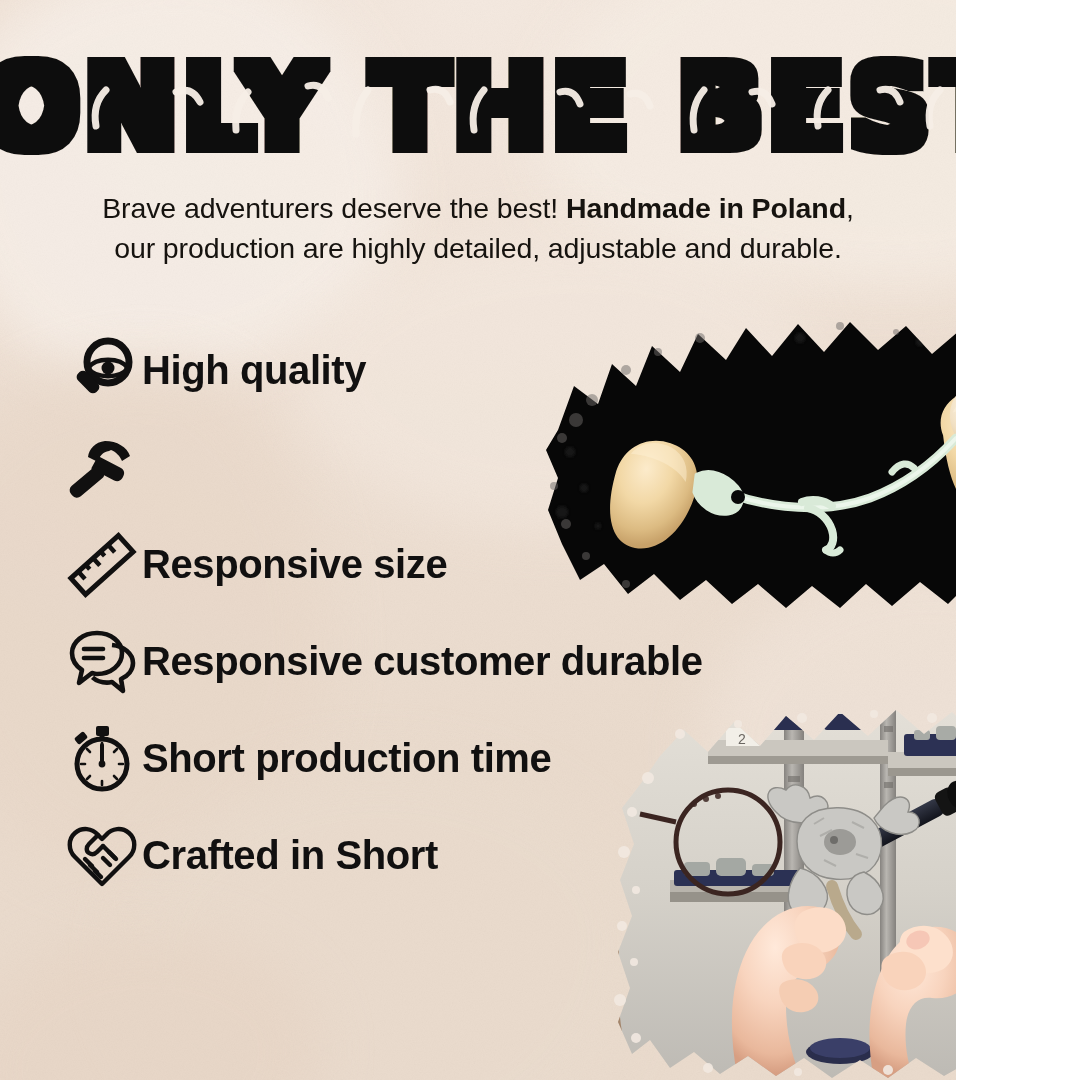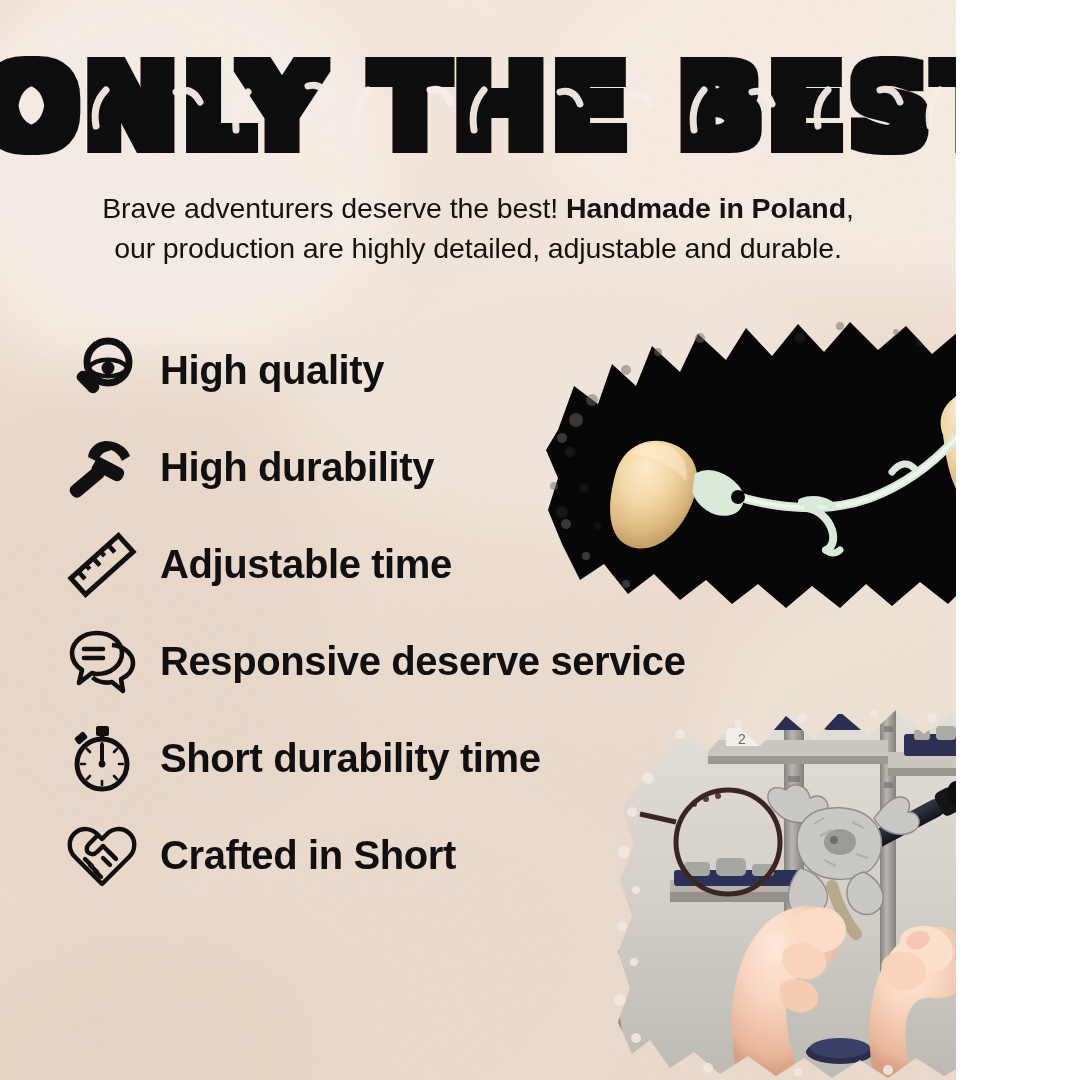--- a/index.html
+++ b/index.html
@@ -84,21 +84,20 @@
   .features {
     position: absolute;
     left: 62px;
     top: 322px;
     width: 740px;
   }
   .feature-row {
     display: flex;
     align-items: center;
     height: 97px;
-    gap: 18px;
   }
   .feature-icon {
     flex: 0 0 80px;
     width: 80px;
     height: 80px;
     display: flex;
     align-items: center;
     justify-content: center;
   }
   .feature-icon svg { display: block; }
@@ -211,55 +210,54 @@
       <span class="feature-icon">
         <svg width="74" height="74" viewBox="0 0 74 74">
           <g fill="#111010">
             <path d="M40 10 C30 11, 24 18, 23 26 l10 5 c1 -6, 5 -10, 11 -11 l2 -1 c5 2, 9 6, 11 11
                      l8 -5 c-3 -9, -13 -15, -25 -15 Z"></path>
             <path d="M33 25 l23 12 c3 1.6 4 5 2.4 8 l-1 2 c-1.6 3 -5.2 4 -8.2 2.4 l-23 -12 Z"></path>
             <rect x="2" y="44" width="40" height="14" rx="6" transform="rotate(-40 22 51)"></rect>
           </g>
         </svg>
       </span>
-      <span class="feature-label">High durability</span>
     </div>
 
     <div class="feature-row">
       <span class="feature-icon">
         <svg width="74" height="74" viewBox="0 0 74 74">
           <g transform="rotate(-42 37 37)">
             <rect x="5" y="26" width="64" height="22" fill="none" stroke="#111010" stroke-width="5"></rect>
             <g stroke="#111010" stroke-width="4.5" stroke-linecap="butt">
               <line x1="15" y1="26" x2="15" y2="36"></line>
               <line x1="25" y1="26" x2="25" y2="32"></line>
               <line x1="35" y1="26" x2="35" y2="36"></line>
               <line x1="45" y1="26" x2="45" y2="32"></line>
               <line x1="55" y1="26" x2="55" y2="36"></line>
             </g>
           </g>
         </svg>
       </span>
-      <span class="feature-label">Adjustable time</span>
+      <span class="feature-label">Responsive size</span>
     </div>
 
     <div class="feature-row">
       <span class="feature-icon">
         <svg width="74" height="74" viewBox="0 0 74 74">
           <g fill="none" stroke="#111010" stroke-width="4.6" stroke-linejoin="round">
             <path d="M32 8 C18 8, 7 17, 7 28 C7 35, 11 41, 17 45 L14 58 L27 48
                      C29 48.6, 30.5 49, 32 49 C46 49, 57 40, 57 28 C57 17, 46 8, 32 8 Z"></path>
             <line x1="19" y1="24" x2="38" y2="24" stroke-linecap="round"></line>
             <line x1="19" y1="33" x2="38" y2="33" stroke-linecap="round"></line>
             <path d="M47 20 C59 21, 68 29, 68 38 C68 45, 63 51, 56 54 L58 66 L47 57
                      C45 57.4, 43.5 57.6, 42 57.6 C36 57.6, 31 55.6, 27.5 52.4"></path>
           </g>
         </svg>
       </span>
-      <span class="feature-label">Responsive deserve service</span>
+      <span class="feature-label">Responsive customer durable</span>
     </div>
 
     <div class="feature-row">
       <span class="feature-icon">
         <svg width="74" height="74" viewBox="0 0 74 74">
           <g stroke="#111010" fill="none">
             <circle cx="37" cy="42" r="25" stroke-width="5"></circle>
             <rect x="31" y="4" width="13" height="10" rx="2" fill="#111010" stroke="none"></rect>
             <line x1="37" y1="13" x2="37" y2="18" stroke-width="5"></line>
             <rect x="10" y="12" width="12" height="8" rx="2" fill="#111010" stroke="none" transform="rotate(-40 16 16)"></rect>
@@ -272,21 +270,21 @@
             <line x1="58" y1="42" x2="54" y2="42"></line>
             <line x1="37" y1="63" x2="37" y2="59"></line>
             <line x1="16" y1="42" x2="20" y2="42"></line>
             <line x1="52" y1="27" x2="49" y2="30"></line>
             <line x1="52" y1="57" x2="49" y2="54"></line>
             <line x1="22" y1="57" x2="25" y2="54"></line>
             <line x1="22" y1="27" x2="25" y2="30"></line>
           </g>
         </svg>
       </span>
-      <span class="feature-label">Short durability time</span>
+      <span class="feature-label">Short production time</span>
     </div>
 
     <div class="feature-row">
       <span class="feature-icon">
         <svg width="74" height="74" viewBox="0 0 74 74">
           <g fill="none" stroke="#111010" stroke-width="4.4" stroke-linejoin="round" stroke-linecap="round">
             <path d="M37 65 L10 38 C3 31, 3 20, 10 14 C17 8, 27 9, 33 16 L37 20
                      L41 16 C47 9, 57 8, 64 14 C71 20, 71 31, 64 38 L37 65 Z"></path>
             <path d="M33 16 L24 25 C21 28, 21 32, 24 34 C27 36, 30 35, 32 33 L38 27"></path>
             <path d="M38 27 L51 40"></path>

